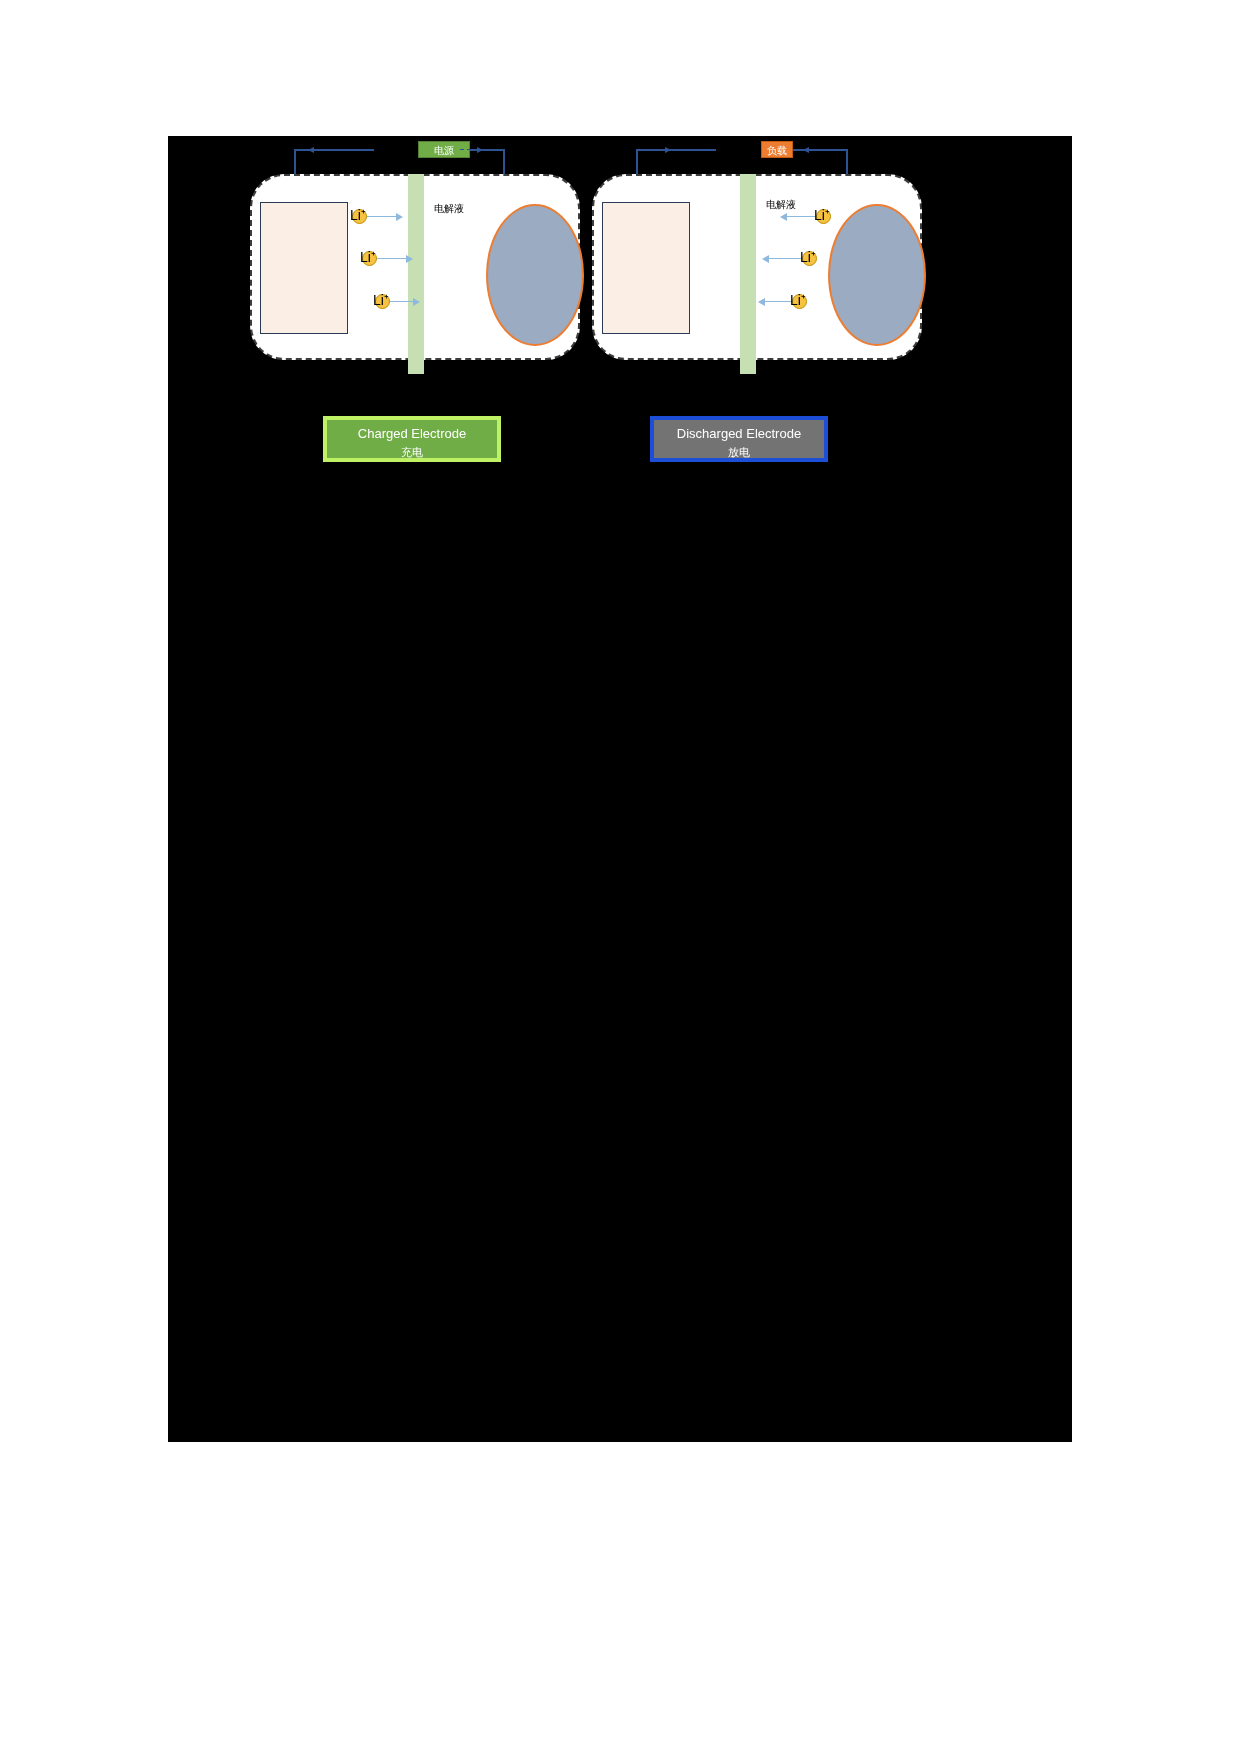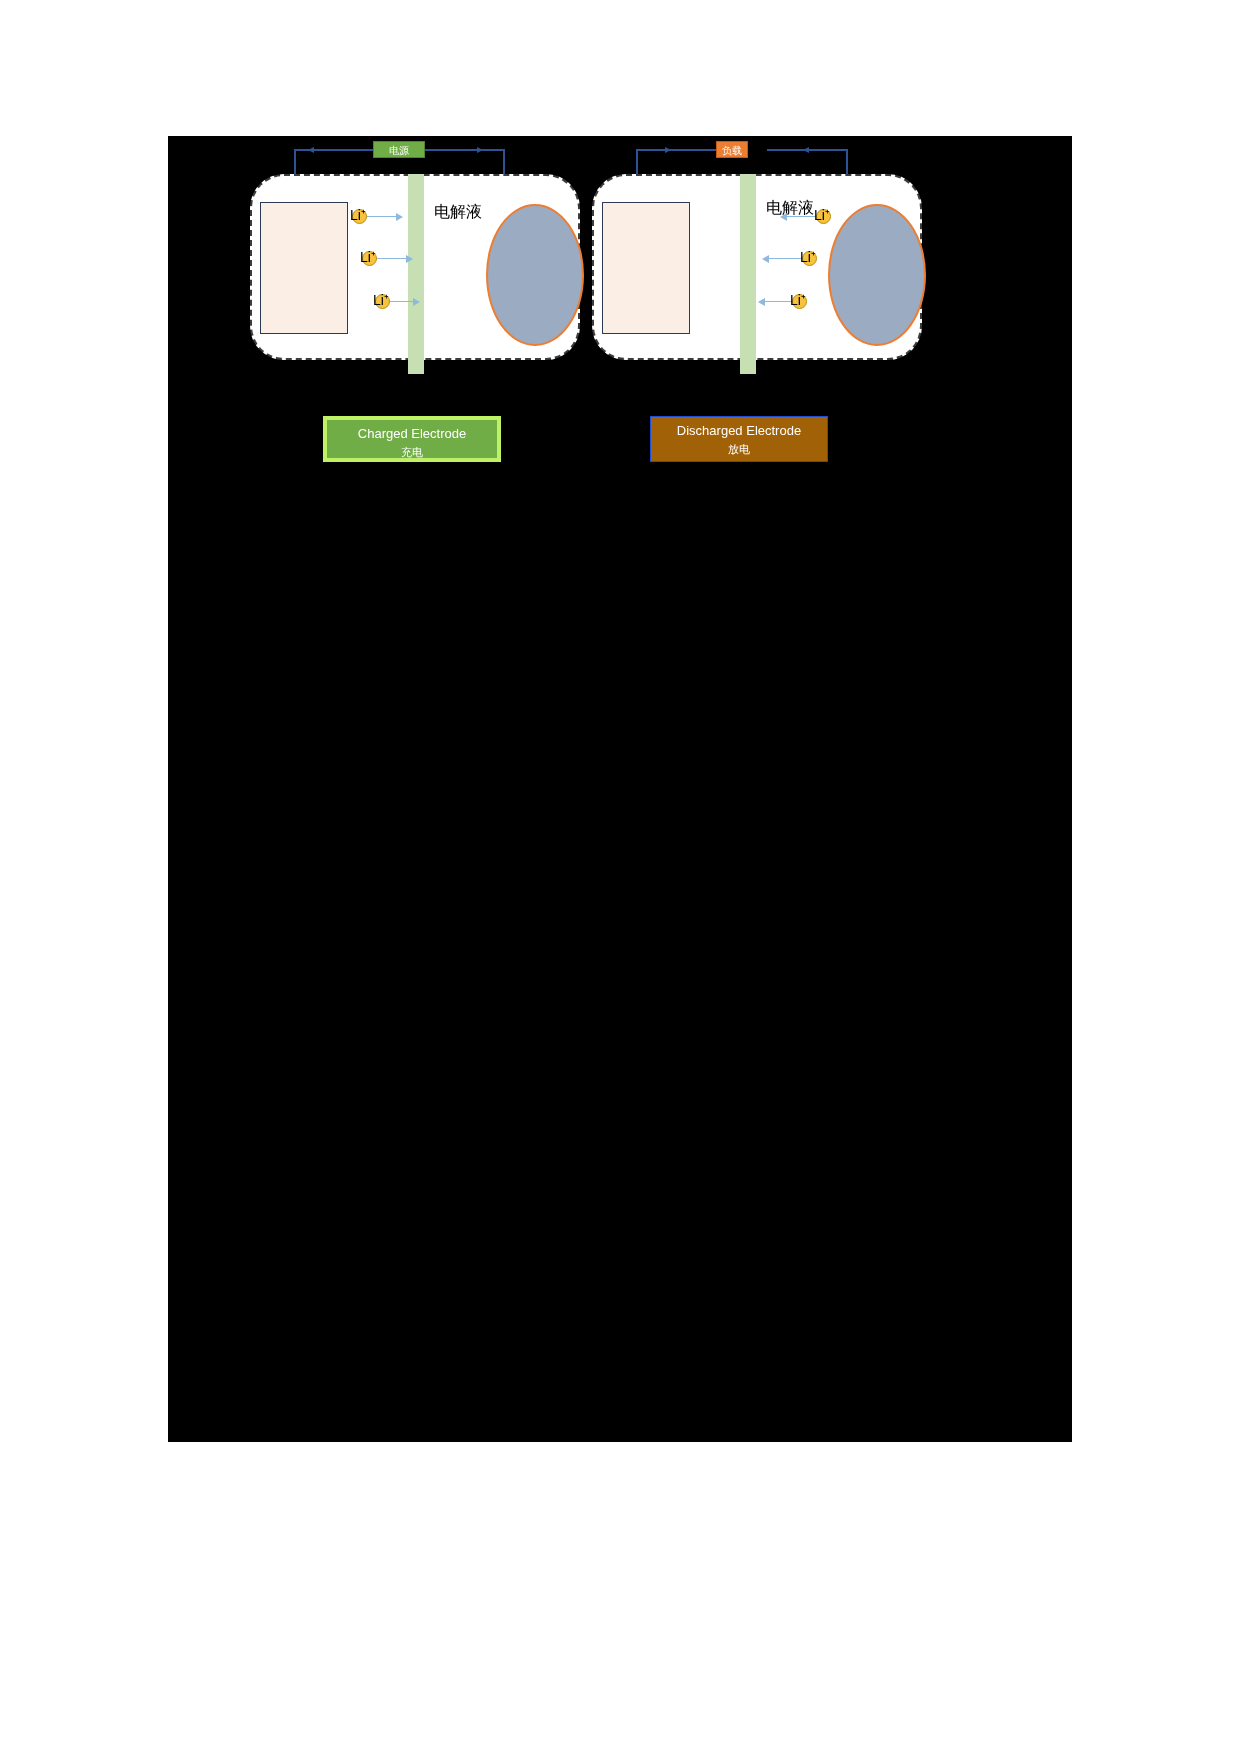--- a/index.html
+++ b/index.html
@@ -85,20 +85,21 @@
 
   
   .circuit-box {
     position: absolute;
     height: 17px;
     line-height: 17px;
     text-align: center;
     font-size: 10px;
     color: #ffffff;
     box-sizing: border-box;
+    margin-left: 45px;
   }
   #source-box { left: 205px; top: 5px;  width: 52px; background: #70ad47; border: 1px solid #548235; }
   #load-box   { left: 548px; top: 5px;  width: 32px; background: #ed7d31; border: 1px solid #c55a11; }
 
   
   .eflow {
     position: absolute;
     height: 9px;
     display: flex;
     align-items: center;
@@ -155,42 +156,42 @@
   .ionarrow .tip-l {
     width: 0; height: 0;
     border-top: 4px solid transparent;
     border-bottom: 4px solid transparent;
     border-right: 7px solid #8fb8de;
   }
 
   
   .electrolyte-label {
     position: absolute;
-    font-size: 16px;
+    font-size: 10px;
     color: #000000;
     white-space: nowrap;
     text-align: center;
   }
   #electrolyte-left  { left: 266px; top: 66px; }
   #electrolyte-right { left: 598px; top: 62px; }
 
   
   .caption {
     position: absolute;
     width: 178px;
     height: 46px;
     color: #ffffff;
     text-align: center;
     box-sizing: border-box;
     padding-top: 5px;
     font-size: 13px;
     line-height: 18px;
   }
   #caption-charge    { left: 155px; top: 280px; background: #70ad47; border: 4px solid #bef264; }
-  #caption-discharge { left: 482px; top: 280px; background: #a16207; border: 1px solid #1d4ed8; }
+  #caption-discharge { left: 482px; top: 280px; background: #737373; border: 4px solid #1d4ed8; }
   .caption .cn { font-size: 11px; }
 </style>
 </head>
 <body>
 
 <div id="doc-canvas">
 
   <div id="diagram">
 
     <div class="wire wire-h" style="left:126px; top:13px; width:80px;"></div>

